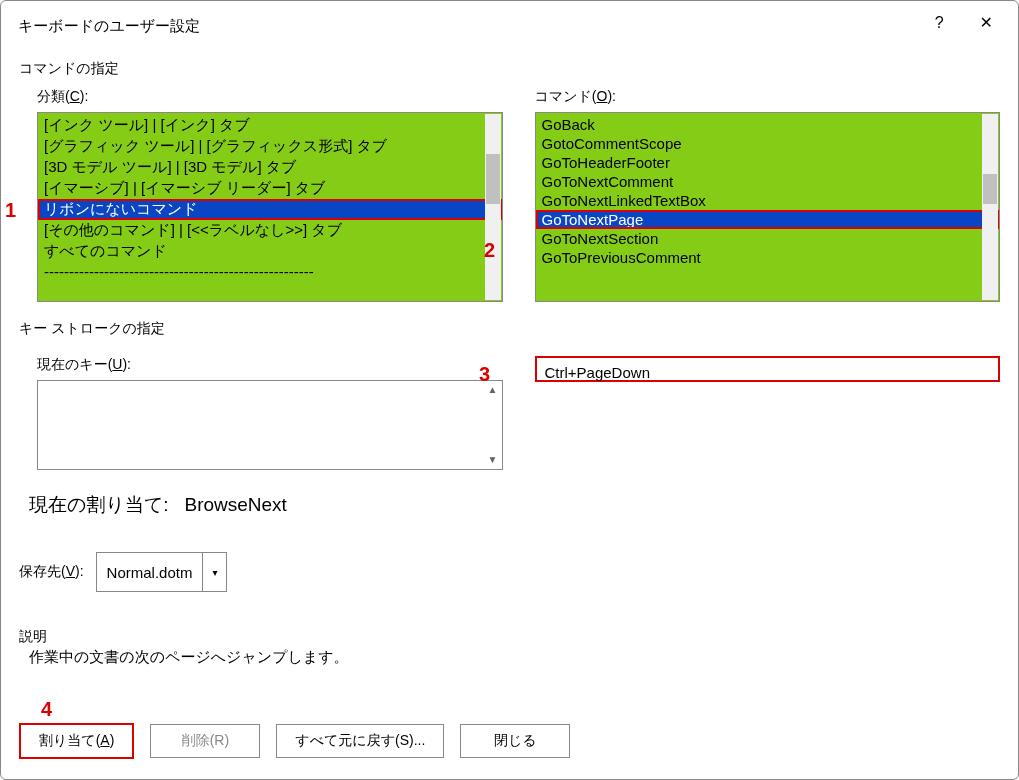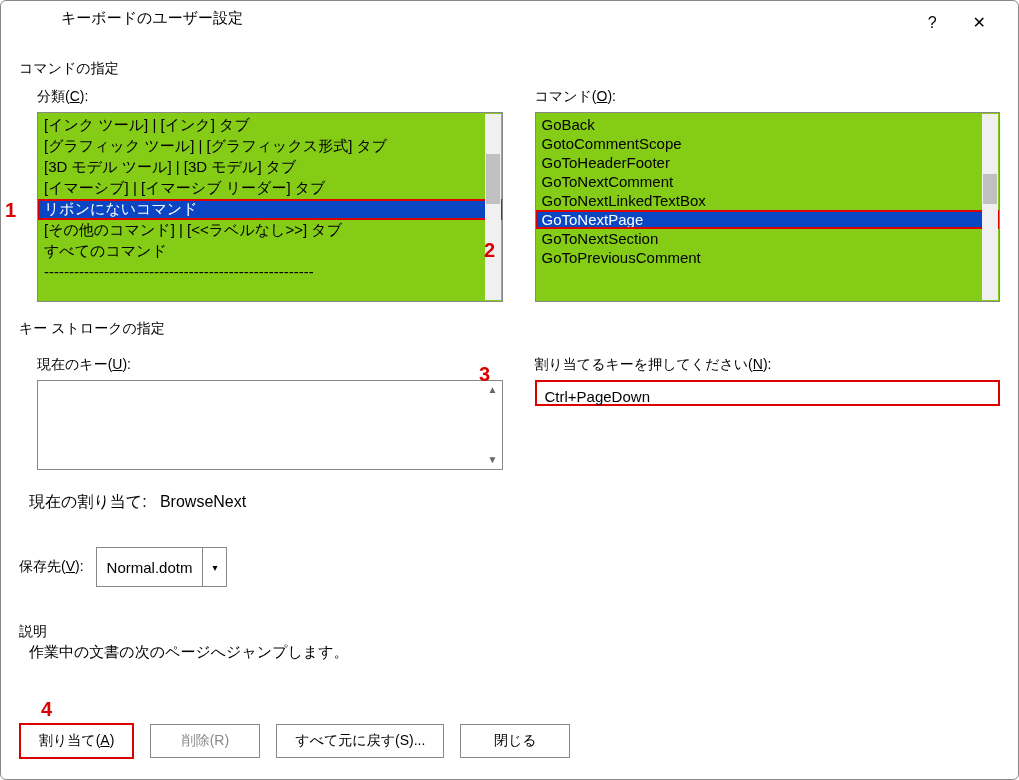--- a/index.html
+++ b/index.html
@@ -1,18 +1,18 @@
 <!DOCTYPE html>
 <html><head>
 <meta charset="utf-8">
 <style>
 * { box-sizing: border-box; margin: 0; padding: 0; }
 body { font-family: "Yu Gothic UI", "Meiryo", sans-serif; font-size: 14px; background: #fff; color: #000; }
 .dialog { width: 1019px; height: 780px; border: 1px solid #888; border-radius: 6px; position: relative; background: #fff; }
-.titlebar { display: flex; align-items: flex-start; justify-content: space-between; padding: 8px 24px; border-bottom: none; margin-left: 36px; }
+.titlebar { display: flex; align-items: flex-end; justify-content: space-between; padding: 8px 17px; border-bottom: none; }
 .titlebar .title { font-size: 15px; }
 .titlebar .controls { display: flex; gap: 20px; align-items: center; }
 .help-icon, .close-icon { cursor: default; font-size: 16px; padding: 4px 8px; }
 .content { padding: 10px 18px; }
 .section-label { margin: 6px 0 10px 0; font-size: 14px; }
 .two-col { display: flex; gap: 24px; margin-left: 10px; position: relative; }
 .col { flex: 1; position: relative; padding-left: 8px; }
 .field-label { margin-bottom: 6px; font-size: 14px; }
 .listbox { width: 100%; height: 190px; border: 1px solid #888; background: #84cc16; overflow: hidden; position: relative; }
 .listbox-inner { height: 100%; overflow: hidden; padding: 2px 0; }
@@ -22,21 +22,21 @@
 .scrollbar-track { position: absolute; right: 1px; top: 1px; bottom: 1px; width: 16px; background: #f0f0f0; }
 .scrollbar-thumb { position: absolute; left: 1px; right: 1px; background: #c0c0c0; }
 .scrollbar-thumb.a { top: 40px; height: 50px; }
 .scrollbar-thumb.b { top: 60px; height: 30px; }
 .row2 { display: flex; gap: 24px; margin-left: 10px; margin-top: 18px; }
 .textarea-box { width: 100%; height: 90px; border: 1px solid #888; background: #fff; position: relative; }
 .scroll-arrow { position: absolute; right: 2px; width: 14px; height: 14px; font-size: 10px; color: #666; text-align: center; line-height: 14px; }
 .scroll-arrow.up { top: 2px; }
 .scroll-arrow.down { bottom: 2px; }
 .inputbox { width: 100%; border: 2px solid #d00; padding: 6px 8px; font-size: 15px; height: 26px; }
-.current-assign { margin-left: 10px; margin-top: 22px; font-size: 16px; }
+.current-assign { margin-left: 10px; margin-top: 22px; font-size: 19px; }
 .save-row { display: flex; align-items: center; gap: 12px; margin-top: 34px; font-size: 14px; }
 .combo { display: flex; align-items: center; border: 1px solid #888; height: 40px; }
 .combo-text { padding: 0 10px; font-size: 15px; }
 .combo-arrow { border-left: 1px solid #888; width: 24px; height: 100%; display: flex; align-items: center; justify-content: center; font-size: 10px; }
 .desc-label { margin-top: 36px; font-size: 14px; }
 .desc-text { margin-left: 10px; margin-top: 2px; font-size: 15px; }
 .button-row { position: absolute; bottom: 20px; left: 18px; right: 18px; display: flex; align-items: center; }
 .btn { border: 1px solid #888; background: #fff; padding: 7px 18px; font-size: 14px; cursor: default; min-width: 110px; text-align: center; }
 .btn.red { border: 2px solid #d00; }
 .btn.disabled { color: #888; }
@@ -120,23 +120,20 @@
       <div class="col">
         <div class="field-label">
           <span>現在のキー(</span><span class="u">U</span><span>):</span>
         </div>
         <div class="textarea-box">
           <div class="scroll-arrow up">▲</div>
           <div class="scroll-arrow down">▼</div>
         </div>
       </div>
       <div class="col">
-        <div class="field-label">
-          <span>割り当てるキーを押してください(</span><span class="u">N</span><span>):</span>
-        </div>
         <div class="inputbox">Ctrl+PageDown</div>
       </div>
     </div>
 
     <div class="current-assign">
       <span>現在の割り当て:</span>&nbsp;&nbsp;&nbsp;<span>BrowseNext</span>
     </div>
 
     <div class="save-row">
       <span>

